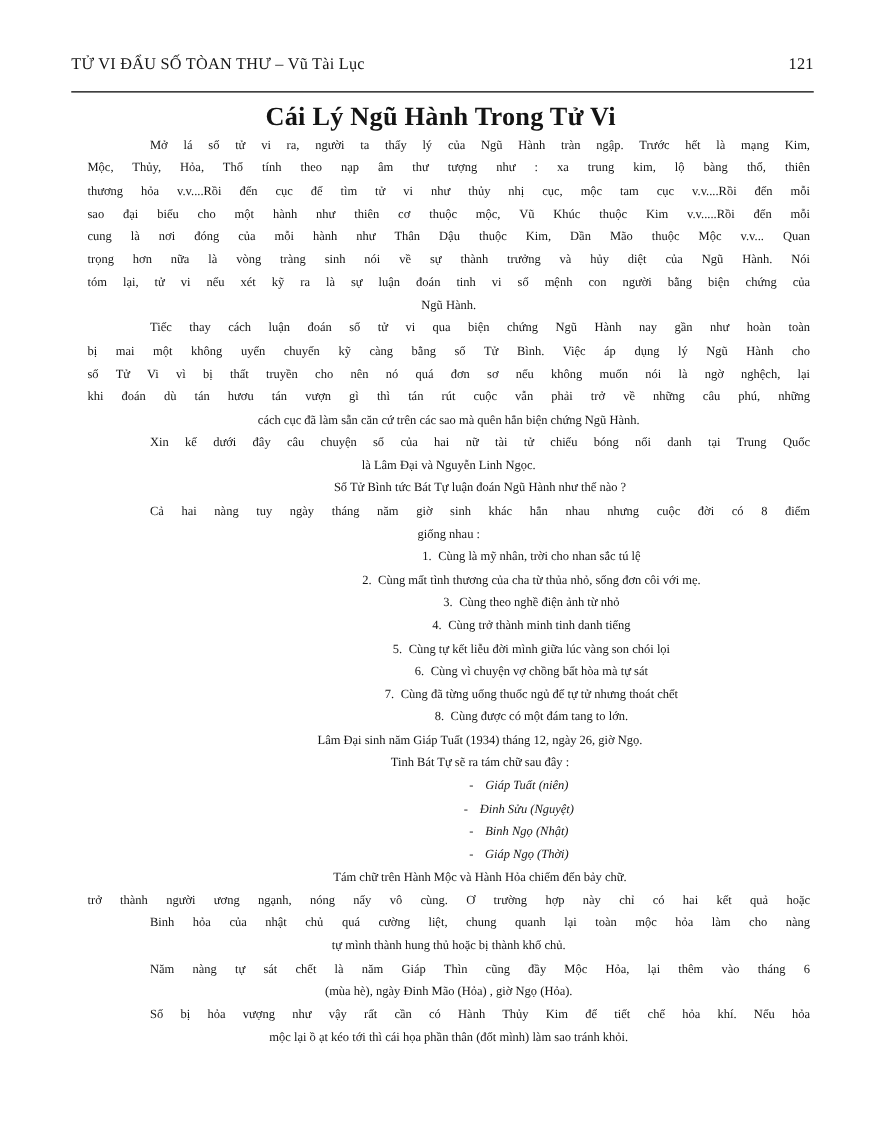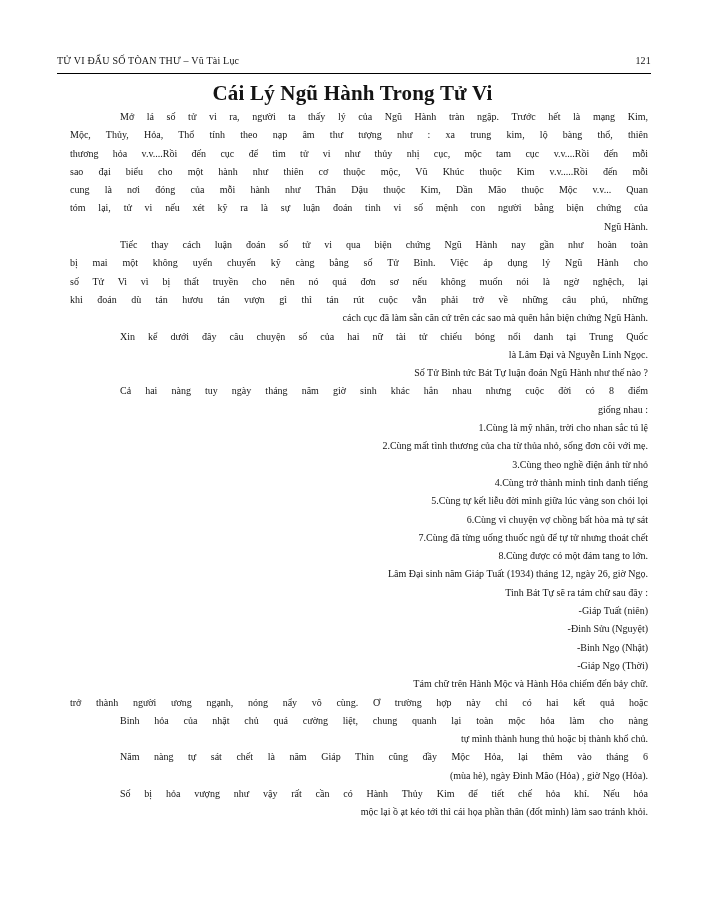--- a/index.html
+++ b/index.html
@@ -6,64 +6,65 @@
   .page {
     position:relative;
     width:705px; height:913px;
     background:#ffffff;
     font-family:"Liberation Serif", serif;
     color:#141414;
     margin:0 auto;
     overflow:hidden;
   }
   .pagehead {
-    position:absolute; left:57px; top:55px; width:594px;
+    position:absolute; left:57px; top:43px; width:594px;
     display:flex; justify-content:space-between; align-items:baseline;
-    font-size:10px; letter-spacing:0.2px;
+    font-size:13px; letter-spacing:0.2px;
   }
   .rule {
     position:absolute; left:57px; top:73px; width:594px;
     border-top:1.7px solid #000;
   }
   .chapter-title {
     position:absolute; left:0; top:81px; width:100%;
     margin:0; text-align:center;
     font-size:21px; font-weight:bold; letter-spacing:0.2px;
   }
   .body-text {
     position:absolute; left:70px; top:108px; width:578px;
     font-size:10px; line-height:18.3px;
     text-rendering:optimizeLegibility;
   }
   .para { margin:0; }
-  .line { white-space:normal; text-align:right; }
+  .line { white-space:normal; text-align:center; }
   .line.just { text-align:justify; text-align-last:justify; }
   .line.first { text-indent:50px; }
   .listline { padding-left:127px; }
   .listline .marker { display:inline-block; width:18px; }
-  .listline.dash { padding-left:103px; }
+  .listline.dash { padding-left:103px;font-style:italic; }
   .listline.dash .marker { display:inline-block; width:22px; }
 </style>
 </head>
 <body>
 
 <div class="page">
   <div class="pagehead">
     <span>TỬ VI ĐẨU SỐ TÒAN THƯ – Vũ Tài Lục</span>
     <span>121</span>
   </div>
   <div class="rule"></div>
   <h1 class="chapter-title">Cái Lý Ngũ Hành Trong Tử Vi</h1>
   <div class="body-text" id="body-content">
       <div class="para">
         <div class="line first just">Mở lá số tử vi ra, người ta thấy lý của Ngũ Hành tràn ngập. Trước hết là mạng Kim,</div>
         <div class="line just">Mộc, Thủy, Hỏa, Thổ tính theo nạp âm thư tượng như : xa trung kim, lộ bàng thổ, thiên</div>
         <div class="line just">thương hỏa v.v....Rồi đến cục để tìm tử vi như thủy nhị cục, mộc tam cục v.v....Rồi đến mỗi</div>
         <div class="line just">sao đại biểu cho một hành như thiên cơ thuộc mộc, Vũ Khúc thuộc Kim v.v.....Rồi đến mỗi</div>
         <div class="line just">cung là nơi đóng của mỗi hành như Thân Dậu thuộc Kim, Dần Mão thuộc Mộc v.v... Quan</div>
+        <div class="line just">trọng hơn nữa là vòng tràng sinh nói về sự thành trưởng và hủy diệt của Ngũ Hành. Nói</div>
         <div class="line just">tóm lại, tử vi nếu xét kỹ ra là sự luận đoán tinh vi số mệnh con người bằng biện chứng của</div>
         <div class="line">Ngũ Hành.</div>
       </div>
       <div class="para">
         <div class="line first just">Tiếc thay cách luận đoán số tử vi qua biện chứng Ngũ Hành nay gần như hoàn toàn</div>
         <div class="line just">bị mai một không uyển chuyển kỹ càng bằng số Tử Bình. Việc áp dụng lý Ngũ Hành cho</div>
         <div class="line just">số Tử Vi vì bị thất truyền cho nên nó quá đơn sơ nếu không muốn nói là ngờ nghệch, lại</div>
         <div class="line just">khi đoán dù tán hươu tán vượn gì thì tán rút cuộc vẫn phải trở về những câu phú, những</div>
         <div class="line">cách cục đã làm sẵn căn cứ trên các sao mà quên hẳn biện chứng Ngũ Hành.</div>
       </div>

